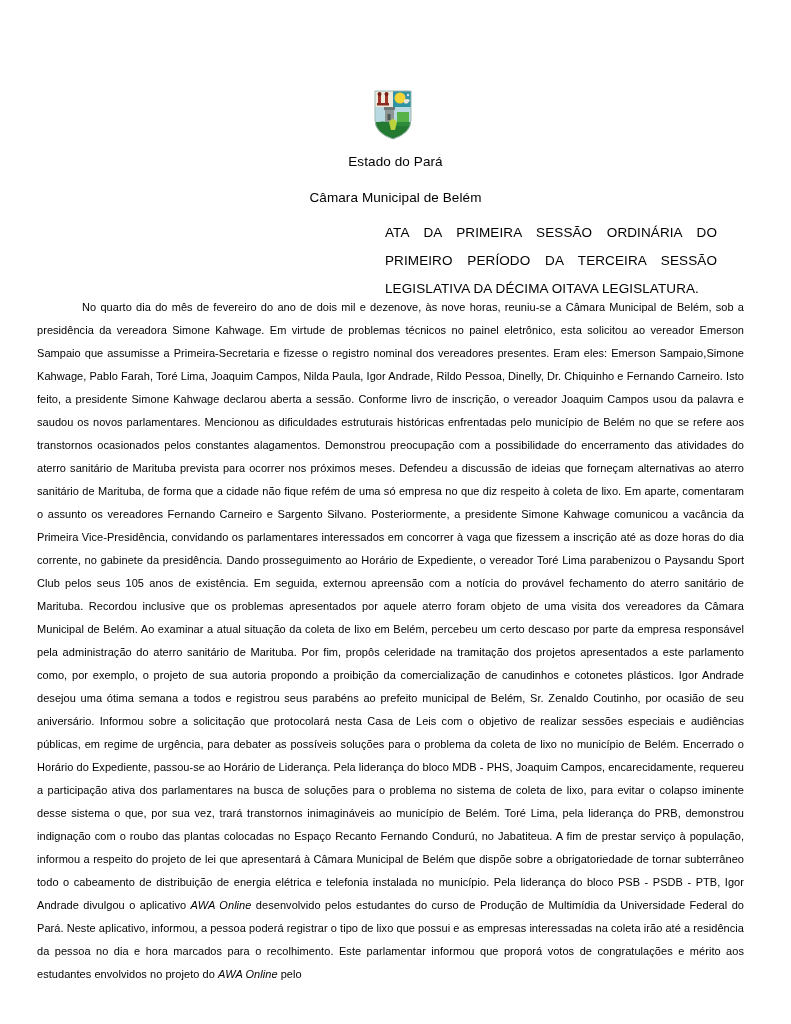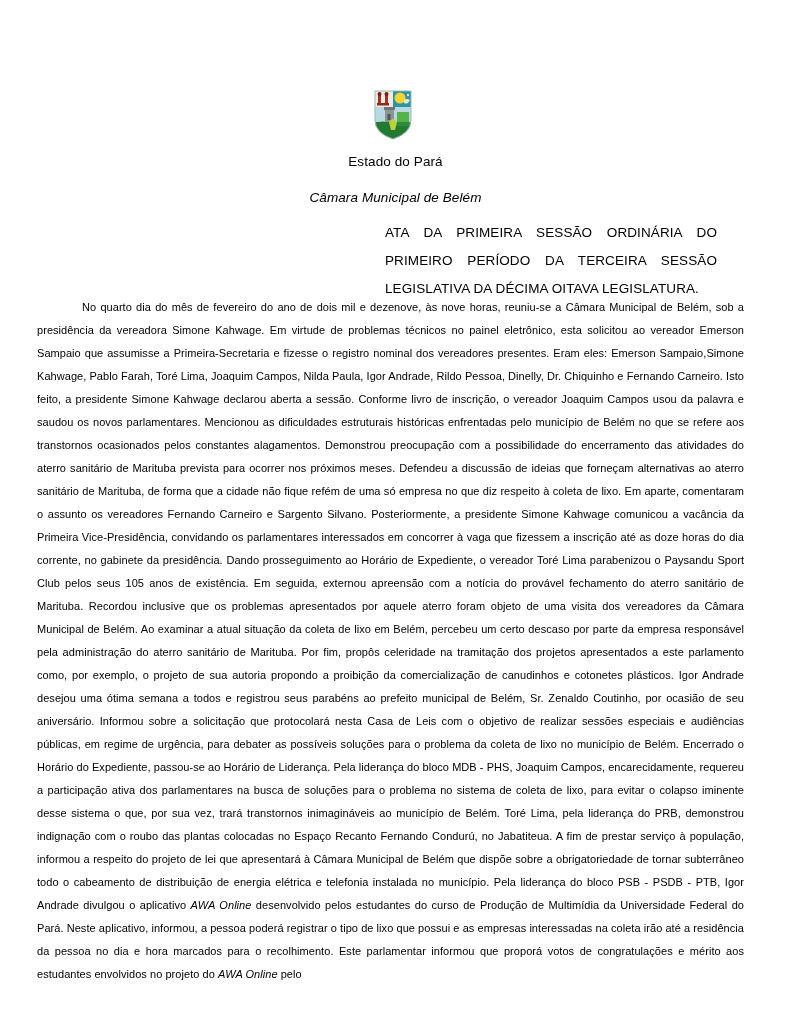--- a/index.html
+++ b/index.html
@@ -26,21 +26,21 @@
   .center-line {
     position: absolute;
     left: 0;
     width: 100%;
     text-align: center;
     font-size: 13.5px;
     letter-spacing: 0.1px;
     white-space: nowrap;
   }
   .state-line   { top: 154px; }
-  .chamber-line { top: 190px; font-style: italic; }
+  .chamber-line { top: 190px; }
   .session-title {
     position: absolute;
     left: 385px;
     top: 219px;
     width: 332px;
     font-size: 13.5px;
     line-height: 28px;
     text-align: justify;
     letter-spacing: 0.1px;
   }

